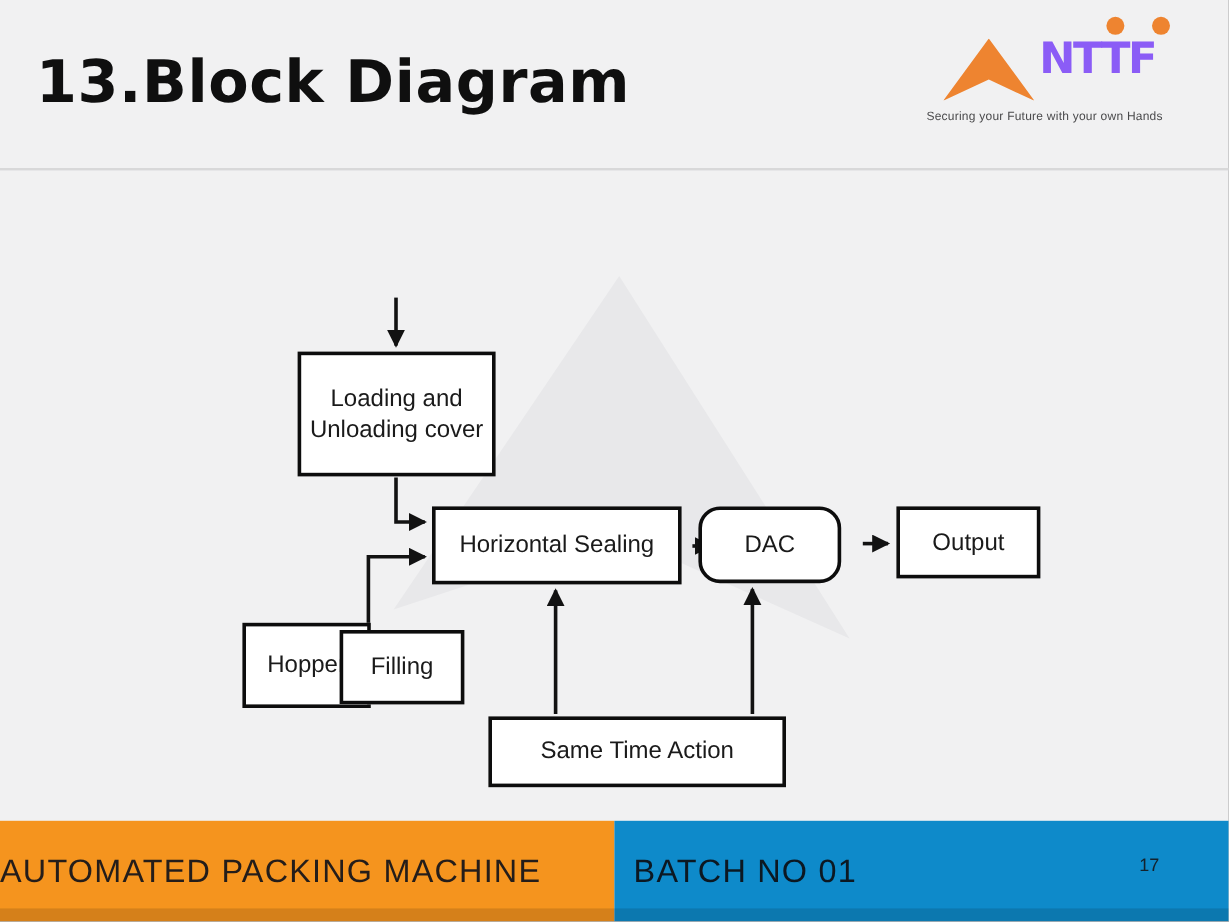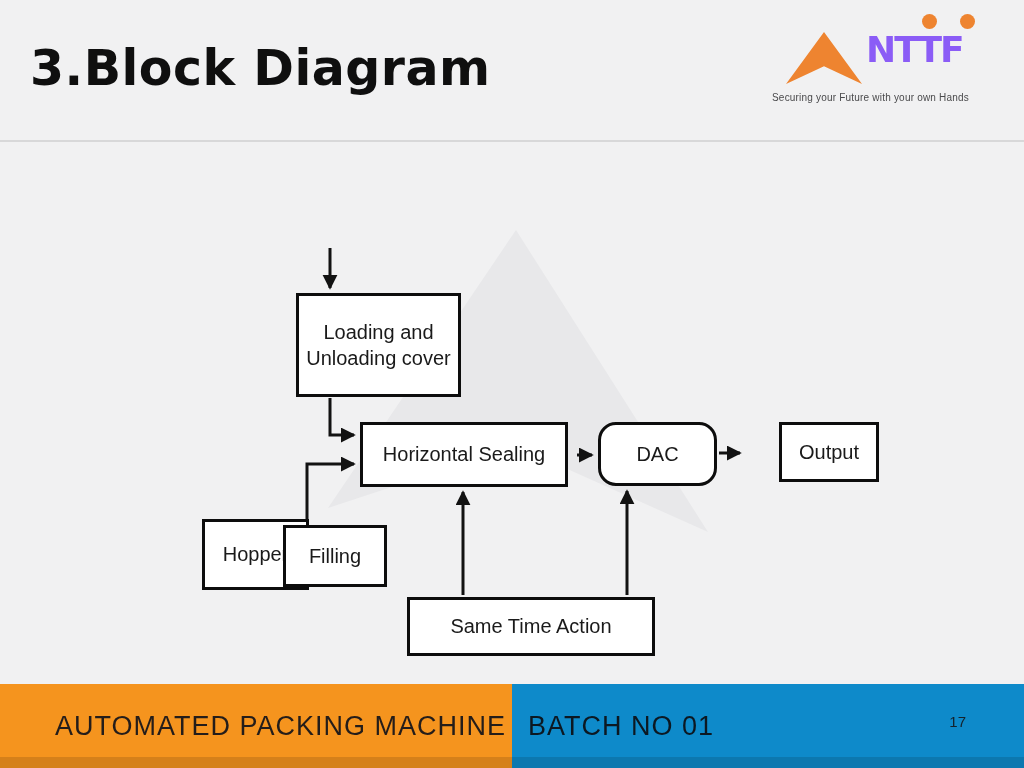--- a/index.html
+++ b/index.html
@@ -43,21 +43,21 @@
     position:absolute;box-sizing:border-box;background:#ffffff;border:3px solid #0d0d0d;
     display:flex;align-items:center;justify-content:center;text-align:center;
     font-size:20px;line-height:1.32;color:#1a1a1a;padding:2px 4px;
   }
   
   .footer-orange{
     position:absolute;left:0;top:684px;width:512px;height:84px;background:#f5941e;
     display:flex;align-items:center;z-index:3;
   }
   .footer-orange .label{
-    margin-left:55px;font-size:27px;letter-spacing:1px;color:#241d1a;white-space:nowrap;
+    font-size:27px;letter-spacing:1px;color:#241d1a;white-space:nowrap;
   }
   .footer-blue{
     position:absolute;left:512px;top:684px;width:512px;height:84px;background:#0e8aca;
     display:flex;align-items:center;z-index:3;
   }
   .footer-blue .label{
     margin-left:16px;font-size:27px;letter-spacing:1px;color:#0c1822;white-space:nowrap;
   }
   .page-number{
     position:absolute;right:58px;top:0;height:74px;display:flex;align-items:center;
@@ -66,21 +66,21 @@
   .footer-shade{
     position:absolute;left:0;top:757px;width:1024px;height:11px;
     background:rgba(0,0,0,0.13);z-index:4;
   }
 </style>
 </head>
 <body>
 
 <div class="slide">
 
-  <div class="title">3.Block Diagram</div>
+  <div class="title">13.Block Diagram</div>
 
   <div class="logo">
     <div class="logo-row">
       <div class="logo-arrow"></div>
       <div class="logo-word">NTTF</div>
       <div class="logo-dot d1"></div>
       <div class="logo-dot d2"></div>
     </div>
     <div class="logo-tagline">Securing your Future with your own Hands</div>
   </div>
@@ -98,30 +98,30 @@
       <path class="connector" d="M330,398 L330,435 L354,435" marker-end="url(#arrowhead)"></path>
       <path class="connector" d="M307,523 L307,464 L354,464" marker-end="url(#arrowhead)"></path>
       <path class="connector" d="M269,557 L277,557" marker-end="url(#arrowhead)"></path>
       <path class="connector" d="M577,455 L592,455" marker-end="url(#arrowhead)"></path>
       <path class="connector" d="M719,453 L740,453" marker-end="url(#arrowhead)"></path>
       <path class="connector" d="M463,595 L463,492" marker-end="url(#arrowhead)"></path>
       <path class="connector" d="M627,595 L627,491" marker-end="url(#arrowhead)"></path>
     </svg>
 
   <div class="boxes">
-      <div class="box" style="left: 248px; top: 293px; width: 165px; height: 104px; margin-left: 48px;">
+      <div class="box" style="left: 248px; top: 293px; width: 165px; height: 104px;">
         <span>Loading and Unloading cover</span>
       </div>
       <div class="box" style="left: 360px; top: 422px; width: 208px; height: 65px;">
         <span>Horizontal Sealing</span>
       </div>
-      <div class="box" style="left: 598px; top: 422px; width: 119px; height: 64px; border-radius: 18px;">
+      <div class="box" style="left: 582px; top: 422px; width: 119px; height: 64px; border-radius: 18px;">
         <span>DAC</span>
       </div>
-      <div class="box" style="left: 747px; top: 422px; width: 100px; height: 60px; margin-left: 32px;">
+      <div class="box" style="left: 747px; top: 422px; width: 120px; height: 60px;">
         <span>Output</span>
       </div>
       <div class="box" style="left: 160px; top: 519px; width: 107px; height: 71px; margin-left: 42px;">
         <span>Hopper</span>
       </div>
       <div class="box" style="left: 407px; top: 597px; width: 248px; height: 59px;">
         <span>Same Time Action</span>
       </div>
       <div class="box" style="left: 283px; top: 525px; width: 104px; height: 62px;">
         <span>Filling</span>

